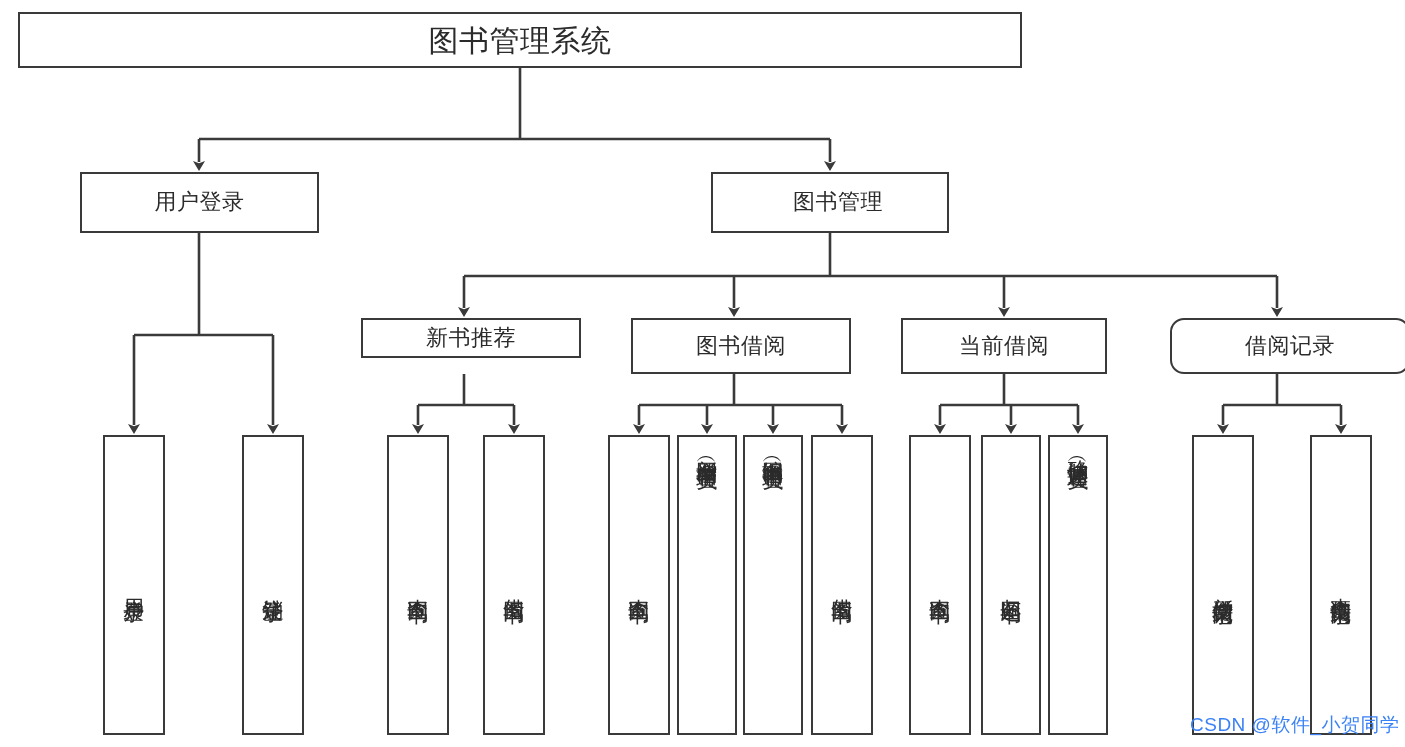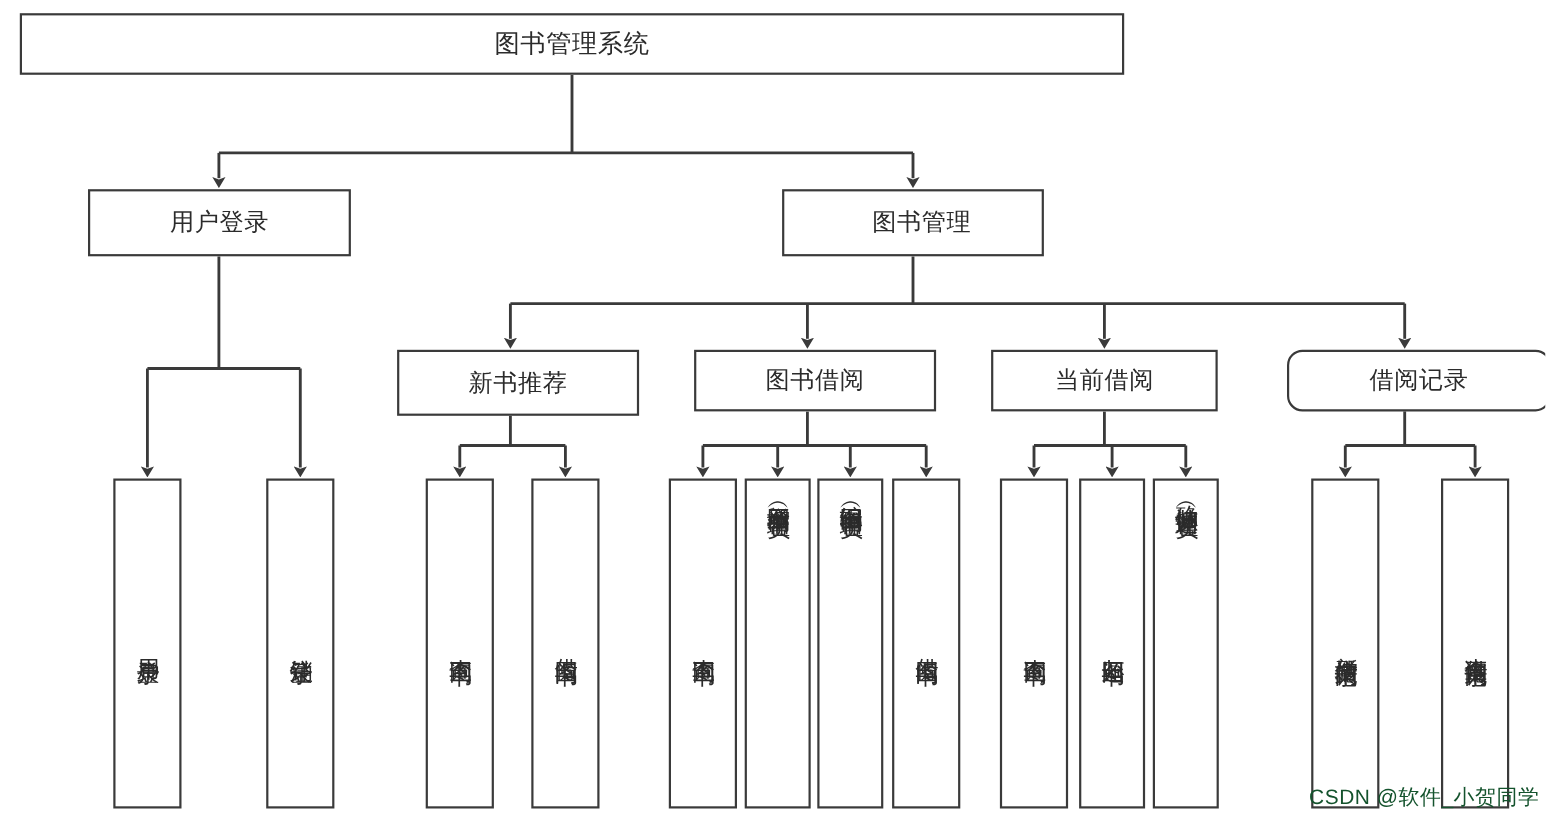--- a/index.html
+++ b/index.html
@@ -43,21 +43,21 @@
     white-space: nowrap;
     color: #2b2b2b;
   }
   
   .node.horiz .node-label {
     font-size: 22px;
     line-height: 1.1;
     letter-spacing: 0.5px;
   }
   .node.root .node-label {
-    font-size: 23px;
+    font-size: 30px;
     font-family: Liberation Serif, serif;
   }
   
   .node.vert {
     align-items: flex-start;
     justify-content: center;
     padding-top: 0;
   }
   .node.vert .node-label {
     writing-mode: vertical-rl;
@@ -69,21 +69,21 @@
   }
   .node.vert.center-text {
     align-items: center;
   }
   .node.vert.top-text {
     align-items: flex-start;
   }
   .watermark {
     position: absolute;
     font-size: 19px;
-    color: #14532d;
+    color: #3b82f6;
     white-space: nowrap;
     letter-spacing: 0.5px;
     user-select: none;
   }
 </style>
 </head>
 <body>
 
 <div id="diagram-root">
 
@@ -141,21 +141,21 @@
     <span class="node-label">图书管理系统</span>
   </div>
 
   <div class="node horiz" style="left: 80px; top: 172px; width: 239px; height: 61px;">
     <span class="node-label">用户登录</span>
   </div>
   <div class="node horiz" style="left: 711px; top: 172px; width: 238px; height: 61px; padding-left: 16px;">
     <span class="node-label">图书管理</span>
   </div>
 
-  <div class="node horiz" style="left: 361px; top: 318px; width: 220px; height: 60px;">
+  <div class="node horiz" style="left: 361px; top: 318px; width: 220px; height: 40px;">
     <span class="node-label">新书推荐</span>
   </div>
   <div class="node horiz" style="left: 631px; top: 318px; width: 220px; height: 56px;">
     <span class="node-label">图书借阅</span>
   </div>
   <div class="node horiz" style="left: 901px; top: 318px; width: 206px; height: 56px;">
     <span class="node-label">当前借阅</span>
   </div>
   <div class="node horiz" style="left: 1170px; top: 318px; width: 240px; height: 56px; border-radius: 14px;">
     <span class="node-label">借阅记录</span>

